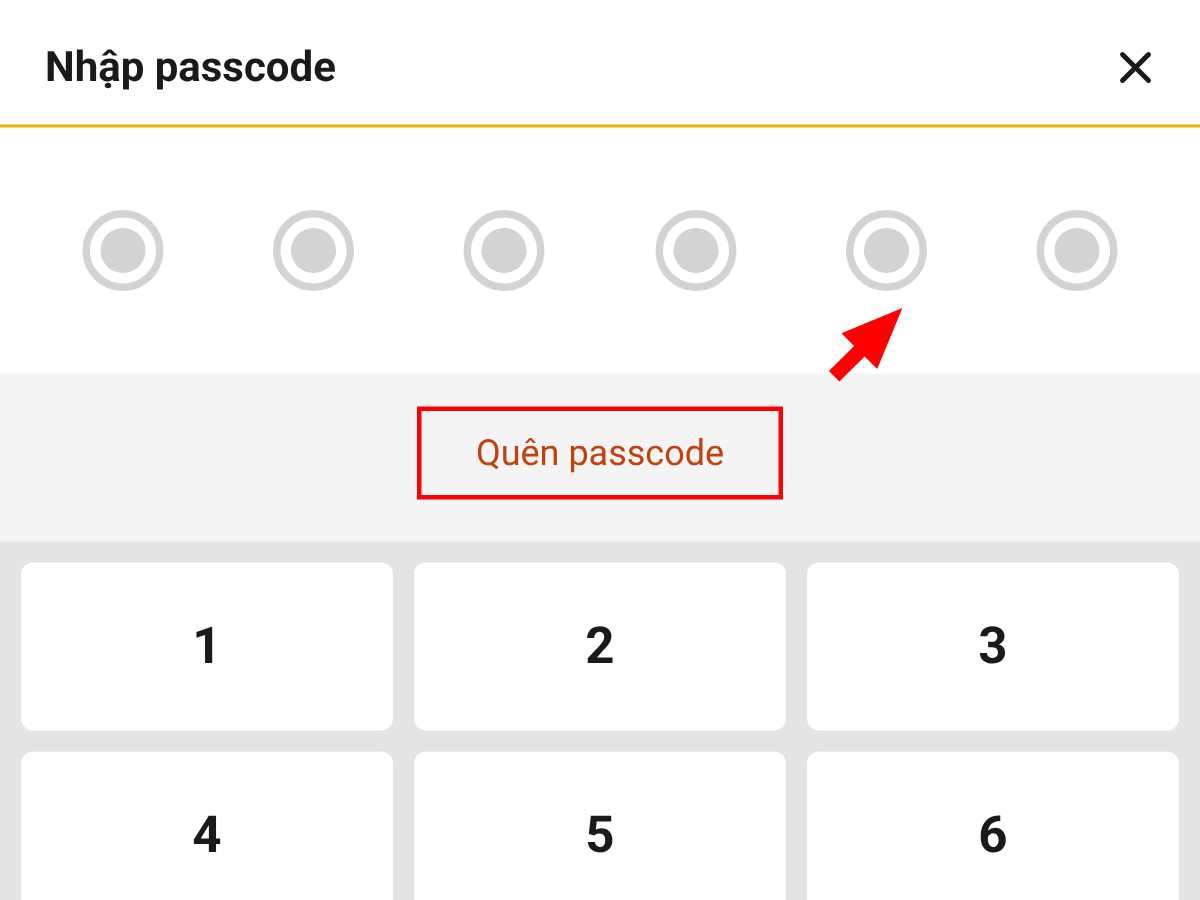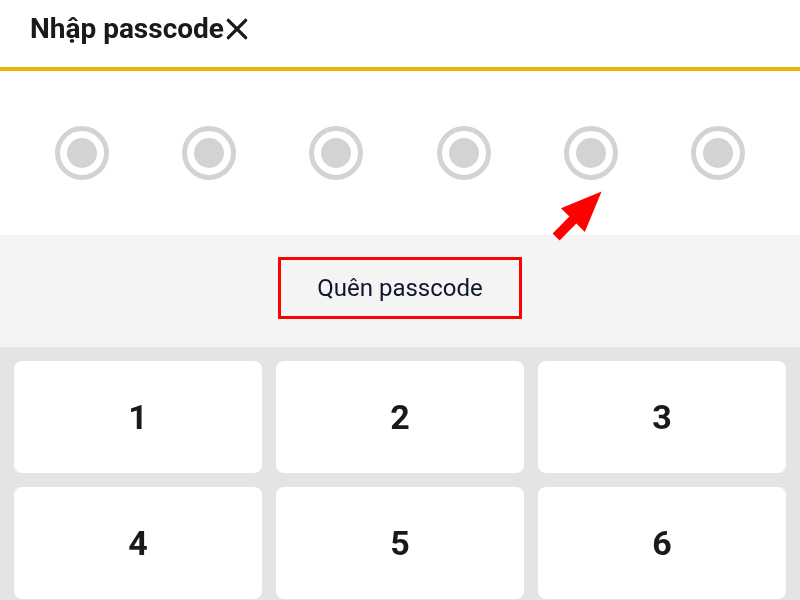--- a/index.html
+++ b/index.html
@@ -6,23 +6,24 @@
     body {
       width: 800px;
       height: 600px;
       background: #ffffff;
       font-family: -apple-system, BlinkMacSystemFont, "Segoe UI", Roboto, sans-serif;
       overflow: hidden;
       position: relative;
     }
     .header {
       display: flex;
+      justify-content: space-between;
       align-items: center;
-      padding: 12px 30px 22px 30px;
-      border-bottom: 4px solid #eab308;
+      padding: 28px 30px 22px 30px;
+      border-bottom: 2px solid #eab308;
     }
     .title {
       font-size: 28px;
       font-weight: 700;
       color: #1a1a1a;
     }
     .close-icon {
       cursor: pointer;
       display: flex;
       align-items: center;
@@ -63,21 +64,21 @@
       background: #f4f4f4;
       padding: 22px 0 28px 0;
       display: flex;
       justify-content: center;
       position: relative;
     }
     .forgot-button {
       border: 3px solid #ff0000;
       padding: 14px 36px;
       font-size: 24px;
-      color: #0f172a;
+      color: #c2410c;
       cursor: pointer;
       background: transparent;
       font-family: inherit;
       position: relative;
     }
     .arrow-annotation {
       position: absolute;
       top: -52px;
       right: 190px;
       width: 70px;

